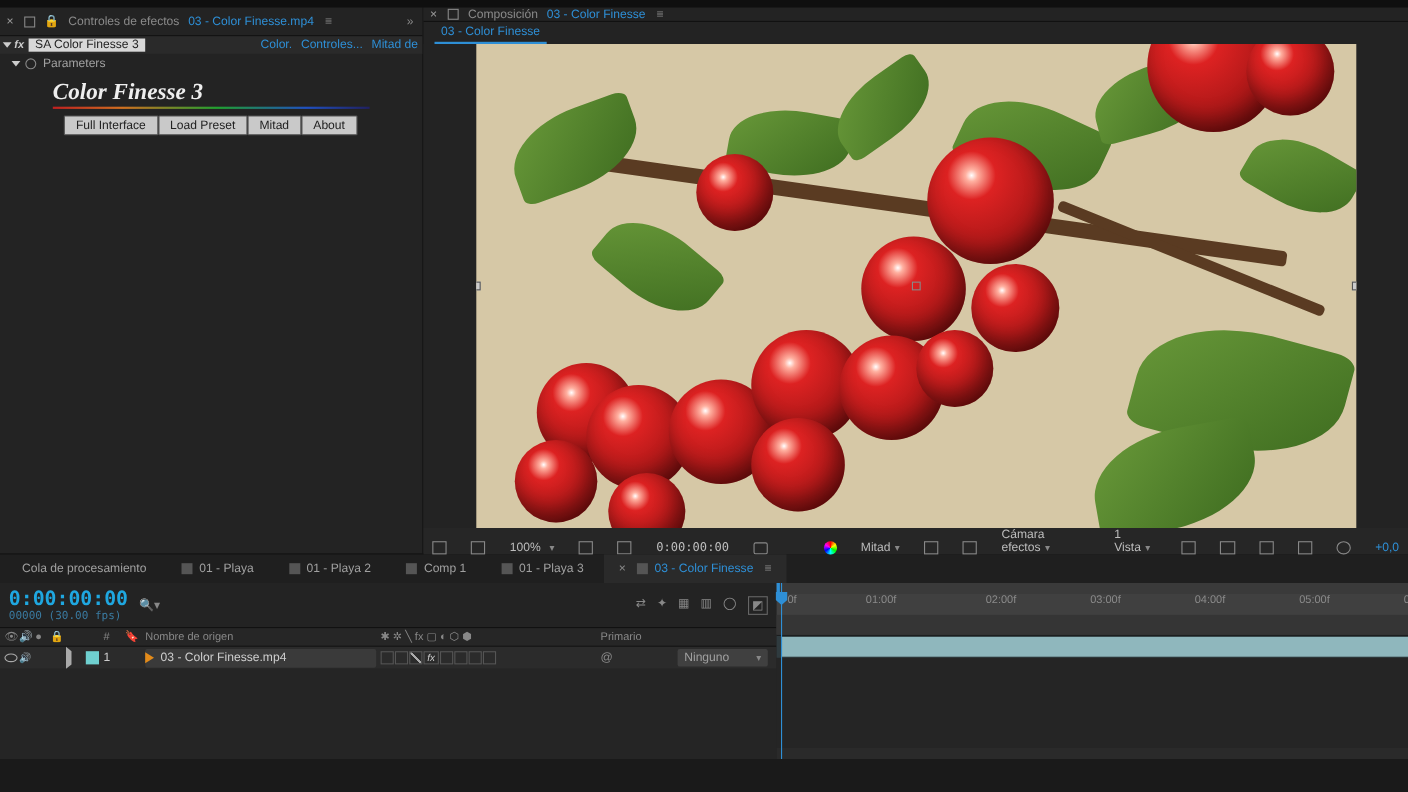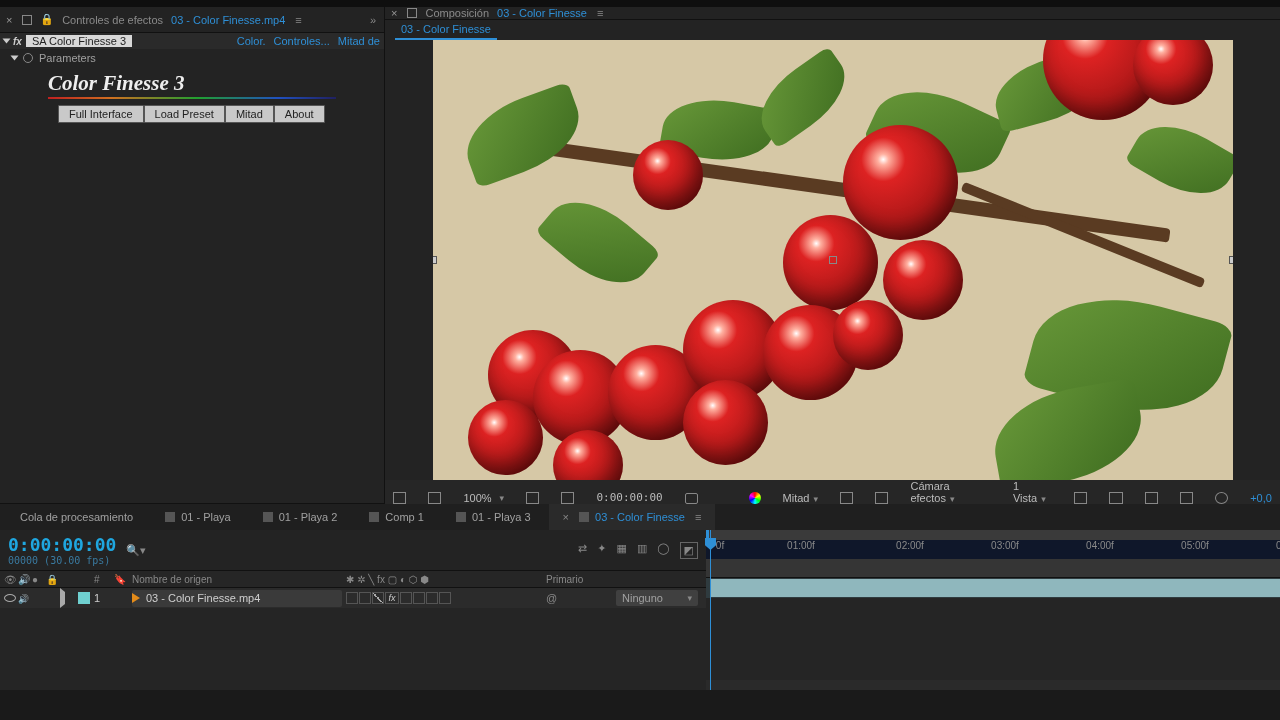--- a/index.html
+++ b/index.html
@@ -101,21 +101,21 @@
 .vlc { width:0;height:0;border-top:5px solid transparent;border-bottom:5px solid transparent;border-left:8px solid #e38b1a; }
 .srcname span { color:#cfcfcf; }
 .sw { display:flex; gap:1px; }
 .sw i { width:12px;height:12px;border:1px solid #555;display:inline-block; }
 .sw .fx { font-style:italic; font-size:9px; color:#ccc; border:1px solid #555; width:14px; text-align:center; }
 .prdd { display:flex; align-items:center; gap:4px; background:#404040; padding:0 6px; height:16px; border-radius:2px; width:82px; justify-content:space-between; }
 .prdd::after{content:"▾";color:#888;font-size:9px;}
 .atsym { color:#888; }
 
 
-.ruler { height:48px; border-bottom:1px solid #111; position:relative; background:#0f172a; }
+.ruler { height:48px; border-bottom:1px solid #111; position:relative; background:#404040; }
 .ruler .scrub { position:absolute; top:0; height:10px; left:0; right:0; background:#3a3a3a; }
 .ruler .scrub .played { position:absolute; left:0; top:0; height:100%; width:3px; background:#2e8fd6; }
 .ruler .ticks { position:absolute; top:10px; left:0; right:0; height:18px; }
 .ruler .tick { position:absolute; top:0; font-size:10px; color:#8a8a8a; transform:translateX(-50%); }
 .ruler .wa { position:absolute; bottom:0; left:0; right:0; height:18px; background:#353535; }
 .playhead { position:absolute; top:0; bottom:0; width:1px; background:#2e8fd6; left:4px; }
 .playhead::before { content:""; position:absolute; top:8px; left:-5px; width:11px; height:12px; background:#2e8fd6; clip-path:polygon(0 0,100% 0,100% 60%,50% 100%,0 60%); }
 
 .track { height:20px; background:#2f3b3f; position:relative; }
 .clip { position:absolute; left:4px; right:0; top:1px; bottom:1px; background:#8fb7bd; }

